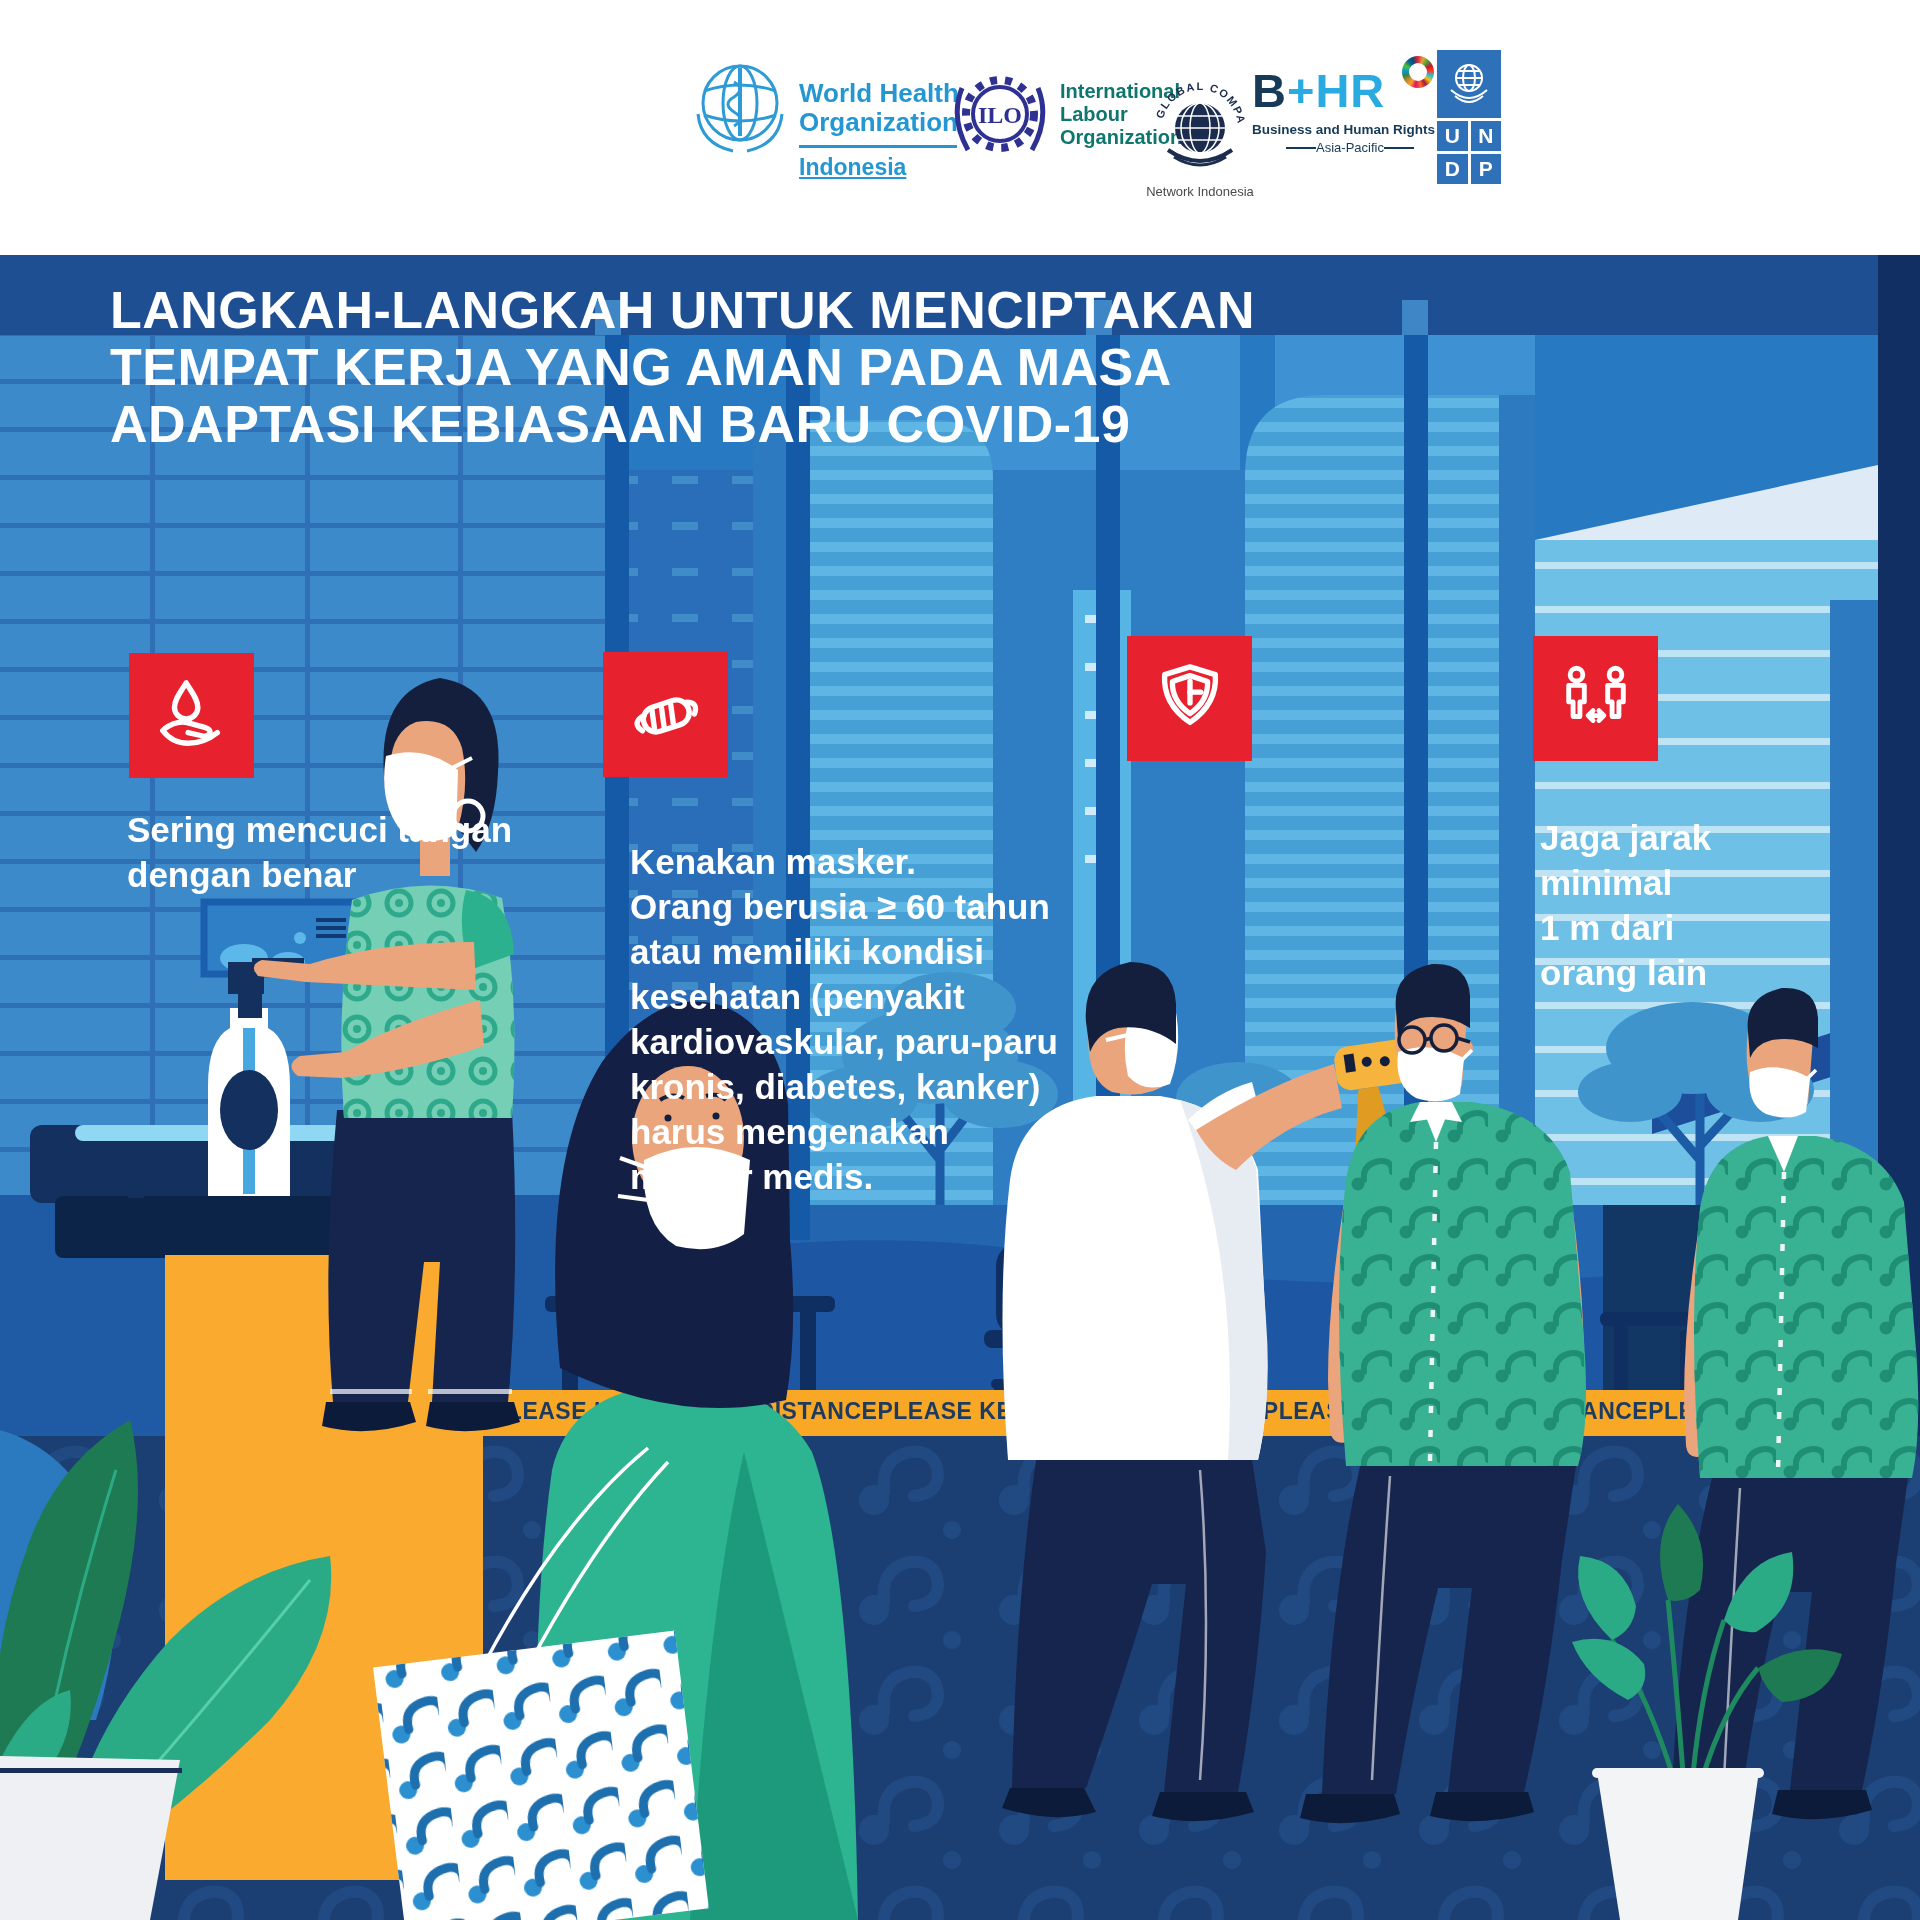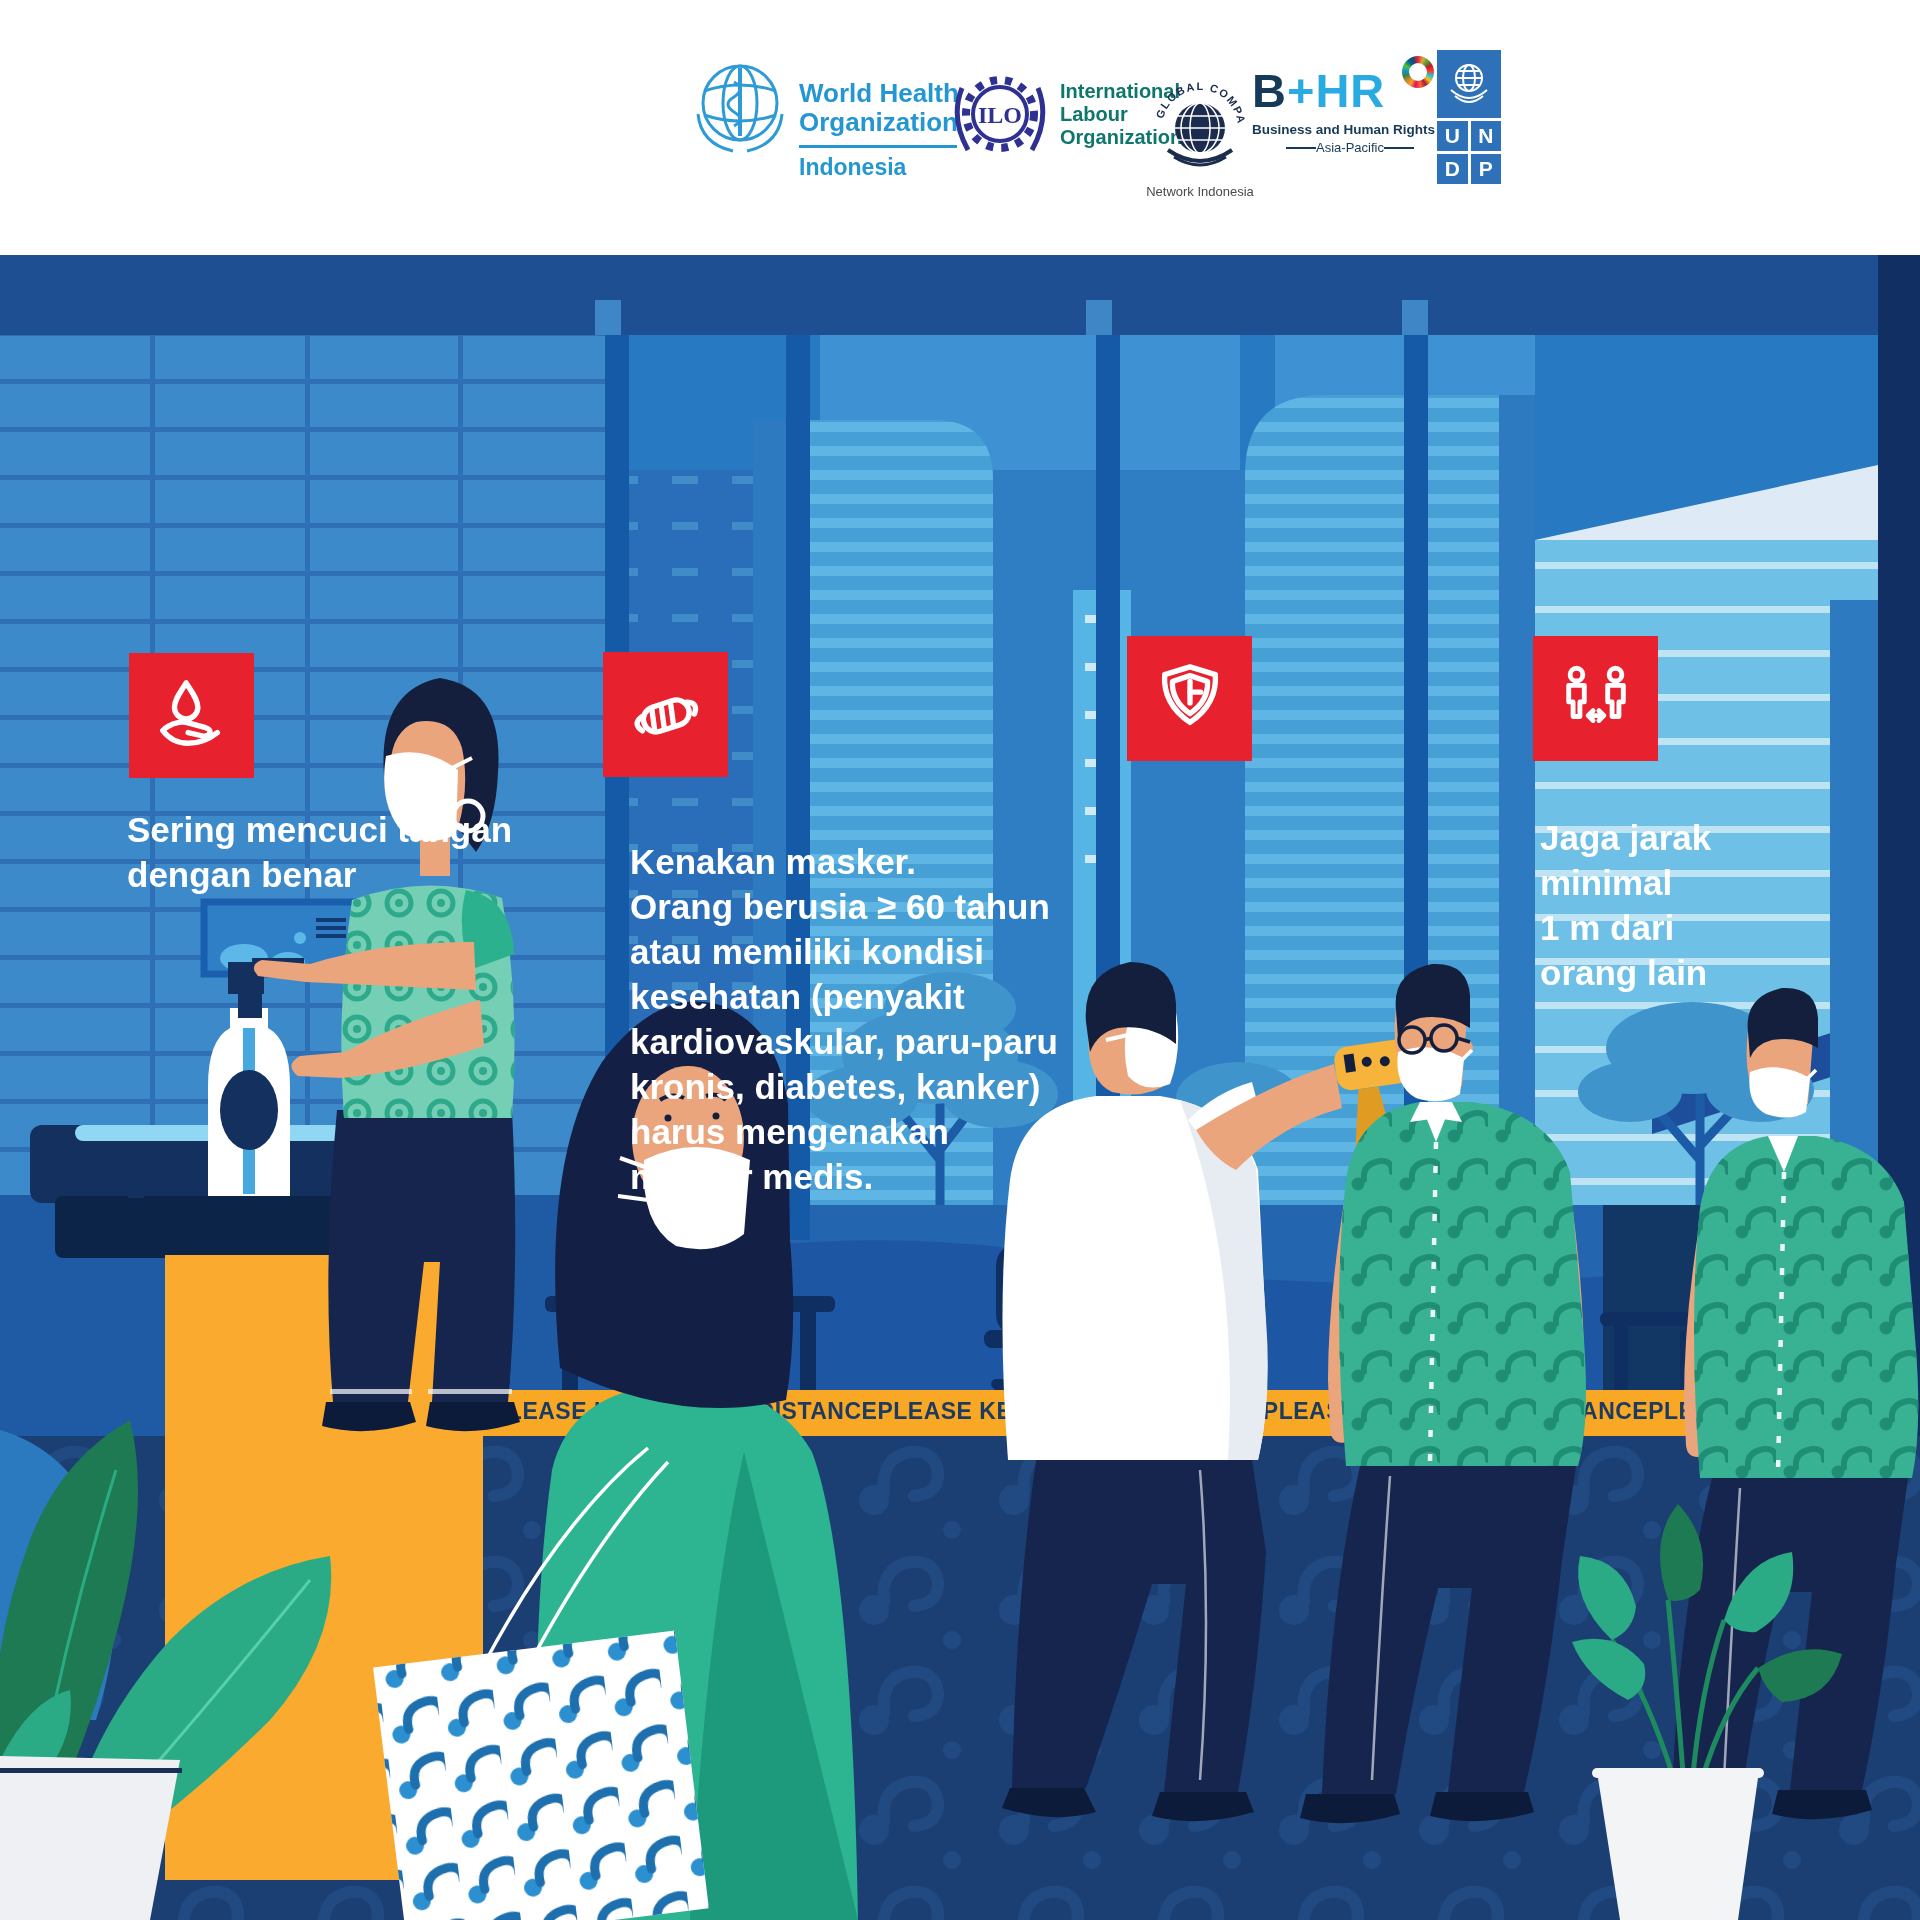--- a/index.html
+++ b/index.html
@@ -16,21 +16,21 @@
   .icon-box{width:125px;height:125px;background:#e8212e;display:flex;align-items:center;
             justify-content:center;}
   .tip-text{color:#fff;font-weight:bold;font-size:35px;line-height:45px;white-space:pre-line;}
   
   .header{position:absolute;left:0;top:0;width:1920px;height:255px;z-index:5;}
   .logo{position:absolute;}
   .who{left:693px;top:60px;display:flex;align-items:flex-start;}
   .who-text{margin-left:10px;margin-top:10px;}
   .who-name{color:#2496d2;font-weight:bold;font-size:26px;line-height:29px;white-space:pre-line;margin-top:9px;}
   .who-rule{width:158px;height:3px;background:#2496d2;margin:8px 0 6px 0;}
-  .who-country{color:#2496d2;font-weight:bold;font-size:23px;}
+  .who-country{color:#2496d2;font-weight:bold;font-size:23px;text-decoration:underline;}
   .ilo{left:950px;top:62px;display:flex;align-items:center;}
   .ilo-text{margin-left:10px;color:#0f766e;font-weight:bold;font-size:20px;line-height:23px;white-space:pre-line;}
   .ungc{left:1140px;top:50px;width:120px;text-align:center;}
   .ungc-caption{margin-top:2px;color:#4a4a4a;font-size:13px;}
   .bhr{left:1252px;top:66px;width:210px;}
   .bhr-word{font-size:47px;font-weight:bold;letter-spacing:1px;line-height:50px;position:relative;}
   .bhr-b{color:#163a57;}
   .bhr-plus,.bhr-hr{color:#29abe2;}
   .sdg-wheel{position:absolute;top:-10px;left:150px;width:32px;height:32px;border-radius:50%;
     background:conic-gradient(#e5243b,#dda63a,#4c9f38,#c5192d,#ff3a21,#26bde2,#fcc30b,#a21942,
@@ -459,20 +459,23 @@
       </div>
       <div class="undp-grid">
         <div class="undp-cell">U</div>
         <div class="undp-cell">N</div>
         <div class="undp-cell">D</div>
         <div class="undp-cell">P</div>
       </div>
     </div>
   </div>
 
+  <div class="overlay title">LANGKAH-LANGKAH UNTUK MENCIPTAKAN
+TEMPAT KERJA YANG AMAN PADA MASA
+ADAPTASI KEBIASAAN BARU COVID-19</div>
 
   <div class="overlay icon-box" style="left:129px;top:653px;">
     <svg width="78" height="78" viewBox="0 0 80 80" stroke="#fff" fill="none" stroke-width="5.5" stroke-linecap="round" stroke-linejoin="round">
       <path d="M34,6 C28,16 22,23 22,31 a12,12 0 0 0 24,0 C46,23 40,16 34,6 Z"></path>
       <path d="M12,53 Q24,44 36,47 L54,52 Q60,54 58,58 Q56,62 49,60 L36,57"></path>
       <path d="M10,55 Q20,68 36,68 Q52,68 66,57"></path>
     </svg>
   </div>
   <div class="overlay tip-text" style="left:127px;top:807px;">Sering mencuci tangan
 dengan benar</div>

